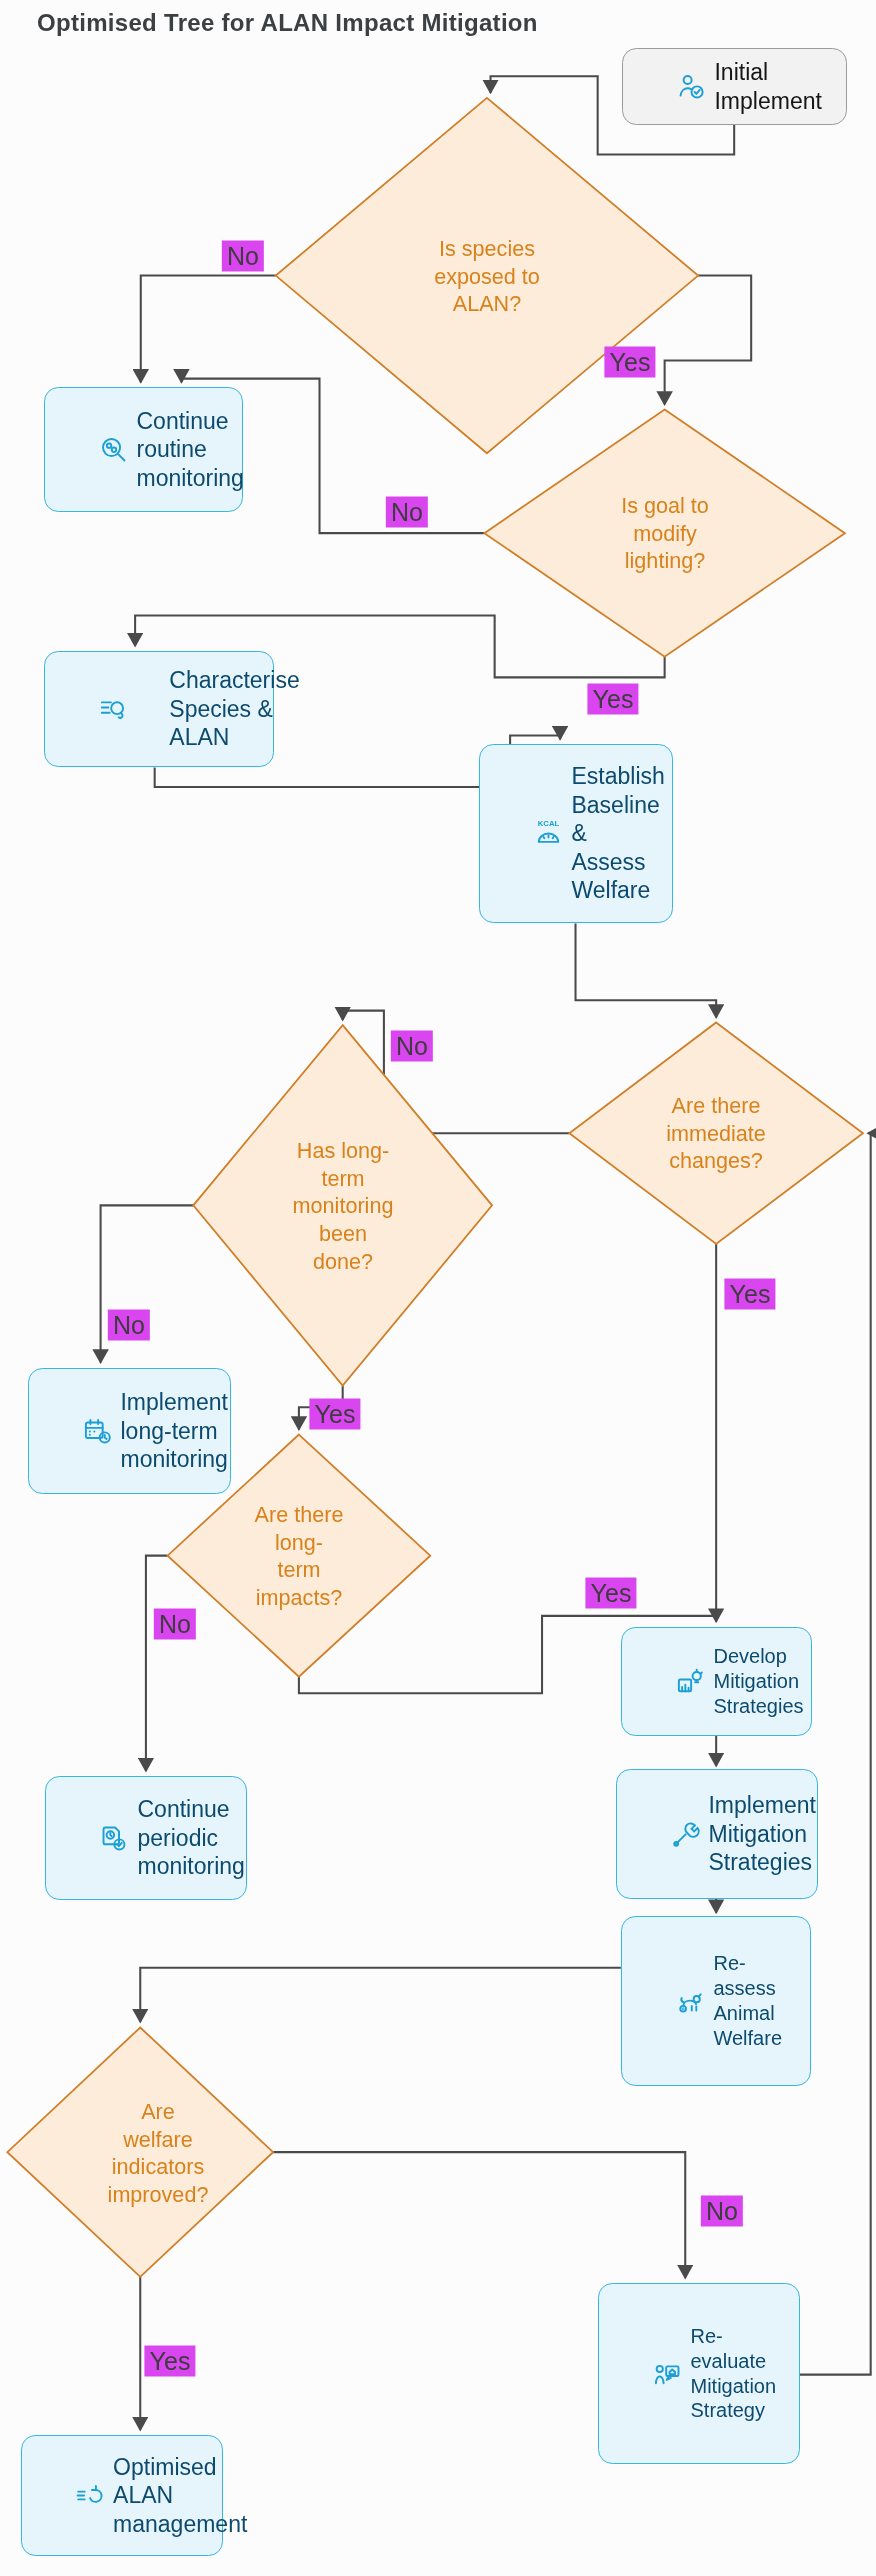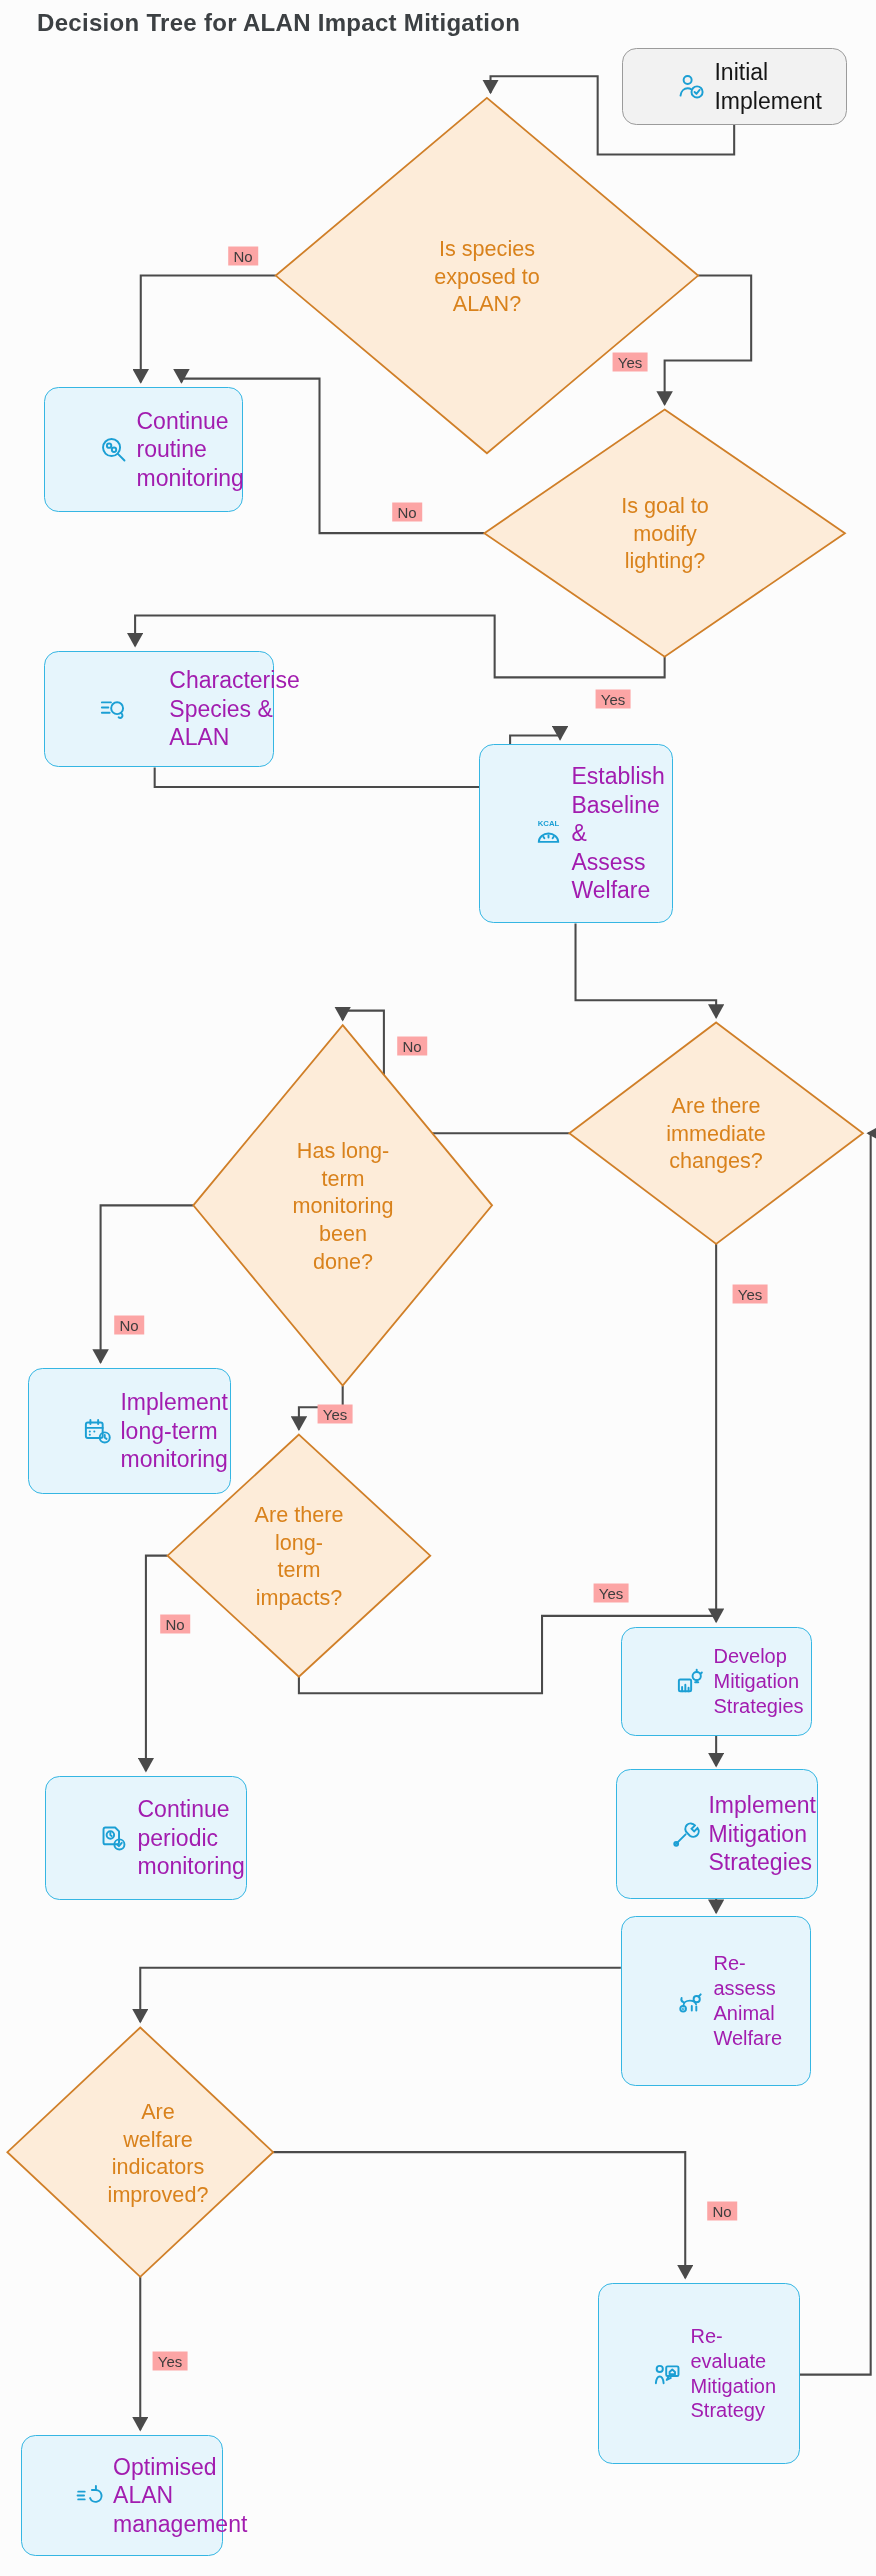--- a/index.html
+++ b/index.html
@@ -16,45 +16,45 @@
   .shape-diamond{fill:#fdecd9;stroke:#d07f28;stroke-width:3.5;}
   .edge{fill:none;stroke:#4a4a4a;stroke-width:4;}
   .node{
     position:absolute;box-sizing:border-box;
     border:1.8px solid #35b6e3;border-radius:14.4px;background:#e6f5fc;
     display:flex;align-items:center;gap:7.2px;padding:7.2px 10.3px;
     color:#1b9fd4;
   }
   .node .node-label{
     flex:1;white-space:pre-line;font-size:23px;line-height:1.24;
-    color:#a21caf;text-align:left;
+    color:#0c4a6e;text-align:left;
   }
   .node .icon{flex:0 0 auto;width:31px;height:31px;color:#1b9fd4;margin-left:43px;}
   .node .icon svg{width:100%;height:100%;}
   .node.start{
     background:#f2f2f2;border-color:#9b9b9b;color:#5f6368;
   }
   .node.start .node-label{color:#161616;}
   .node.small .node-label{font-size:20px;}
   .diamond-label{
     position:absolute;transform:translate(-50%,-50%);
     white-space:pre-line;text-align:center;
     font-size:21.6px;line-height:1.28;color:#d9821c;
   }
   .edge-label{
     position:absolute;transform:translate(-50%,-50%);
-    font-size:15px;color:#3d3d3d;background:#fca5a5;padding:1px 5.2px;
+    font-size:25px;color:#3d3d3d;background:#d946ef;padding:1px 5.2px;
   }
 </style>
 </head>
 <body>
 
 <div class="canvas">
 
-  <div class="page-title">Decision Tree for ALAN Impact Mitigation</div>
+  <div class="page-title">Optimised Tree for ALAN Impact Mitigation</div>
 
   <svg class="layer" width="877" height="2591" viewBox="0 0 1702 5030">
     <defs>
       <marker id="arrow" viewBox="0 0 10 10" refX="8" refY="5" markerWidth="8" markerHeight="8" orient="auto-start-reverse">
         <path d="M0,0 L9,5 L0,10 z" fill="#4a4a4a"></path>
       </marker>
     </defs>
 
     <polyline class="edge" points="1425,242 1425,300 1160,300 1160,148 952,148 952,180" marker-end="url(#arrow)"></polyline>
     <polyline class="edge" points="535,535 273,535 273,742" marker-end="url(#arrow)"></polyline>

